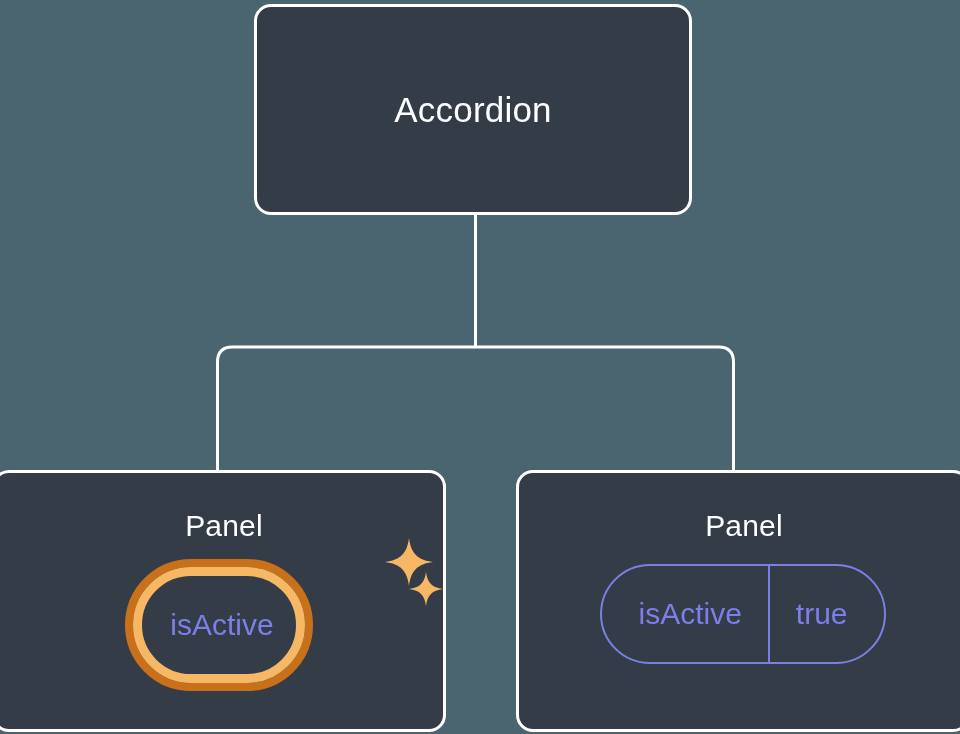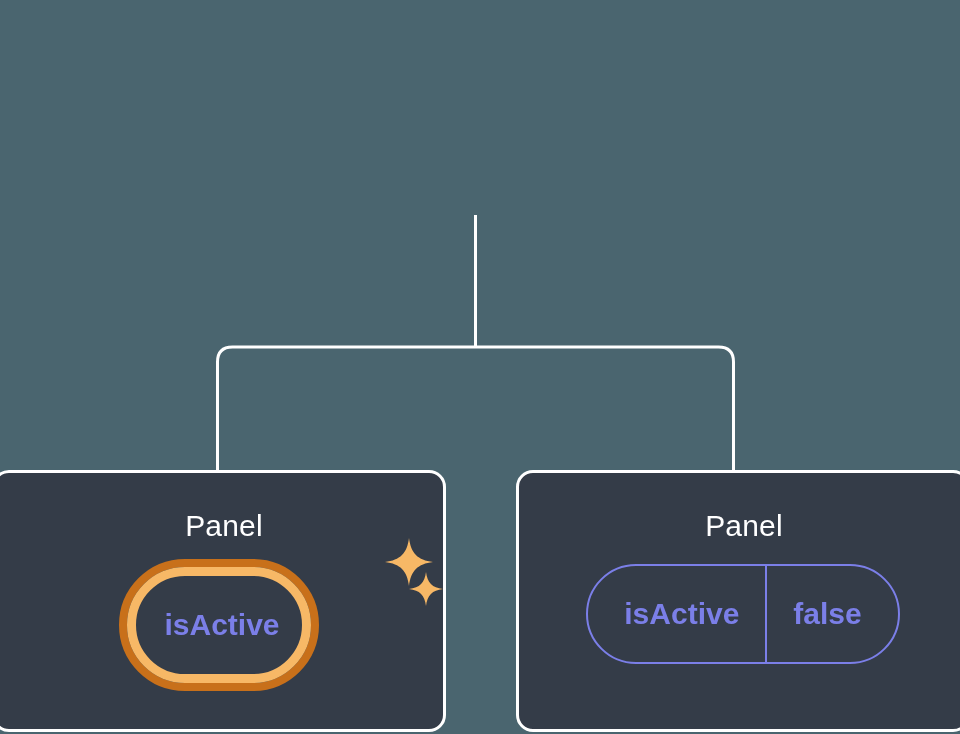--- a/index.html
+++ b/index.html
@@ -90,21 +90,21 @@
     height: 100px;
     border: 2px solid #7b7fe8;
     border-radius: 52px;
   }
   .pill-cell {
     display: flex;
     align-items: center;
     justify-content: center;
     color: #7b7fe8;
     font-size: 30px;
-    font-weight: 700;
+    font-weight: 400;
     white-space: nowrap;
   }
   .pill-name  { padding: 0 26px 0 36px; }
   .pill-value { padding: 0 36px 0 26px; border-left: 2px solid #7b7fe8; }
 
   
   .pill-highlight {
     box-sizing: border-box;
     display: flex;
     align-items: stretch;
@@ -144,20 +144,23 @@
 
 <div class="stage">
 
   <svg class="connectors" viewBox="0 0 960 734" width="960" height="734" fill="none">
 
     <path d="M 475.5 215 L 475.5 347" stroke="#ffffff" stroke-width="3"></path>
 
     <path d="M 217.5 470 L 217.5 362 Q 217.5 347 232.5 347 L 718.5 347 Q 733.5 347 733.5 362 L 733.5 470" stroke="#ffffff" stroke-width="3" stroke-linecap="butt"></path>
   </svg>
 
+  <div class="node node-root">
+    <div class="node-title-root">Accordion</div>
+  </div>
 
   <div class="node node-panel node-panel-left">
 
     <div class="node-title-panel">Panel</div>
 
     <div class="pill-wrap">
       <div class="pill-highlight">
         <div class="pill-highlight-inner">
           <div class="pill-cell pill-name">isActive</div>
         </div>
@@ -172,18 +175,18 @@
     <path d="M50 0 C 54 32 68 46 100 50 C 68 54 54 68 50 100 C 46 68 32 54 0 50 C 32 46 46 32 50 0 Z" fill="#f7b866"></path>
   </svg>
 
   <div class="node node-panel node-panel-right">
 
     <div class="node-title-panel">Panel</div>
 
     <div class="pill-wrap">
       <div class="pill">
         <div class="pill-cell pill-name">isActive</div>
-        <div class="pill-cell pill-value">false</div>
+        <div class="pill-cell pill-value">true</div>
       </div>
     </div>
   </div>
 
 </div>
 
 </body></html>

